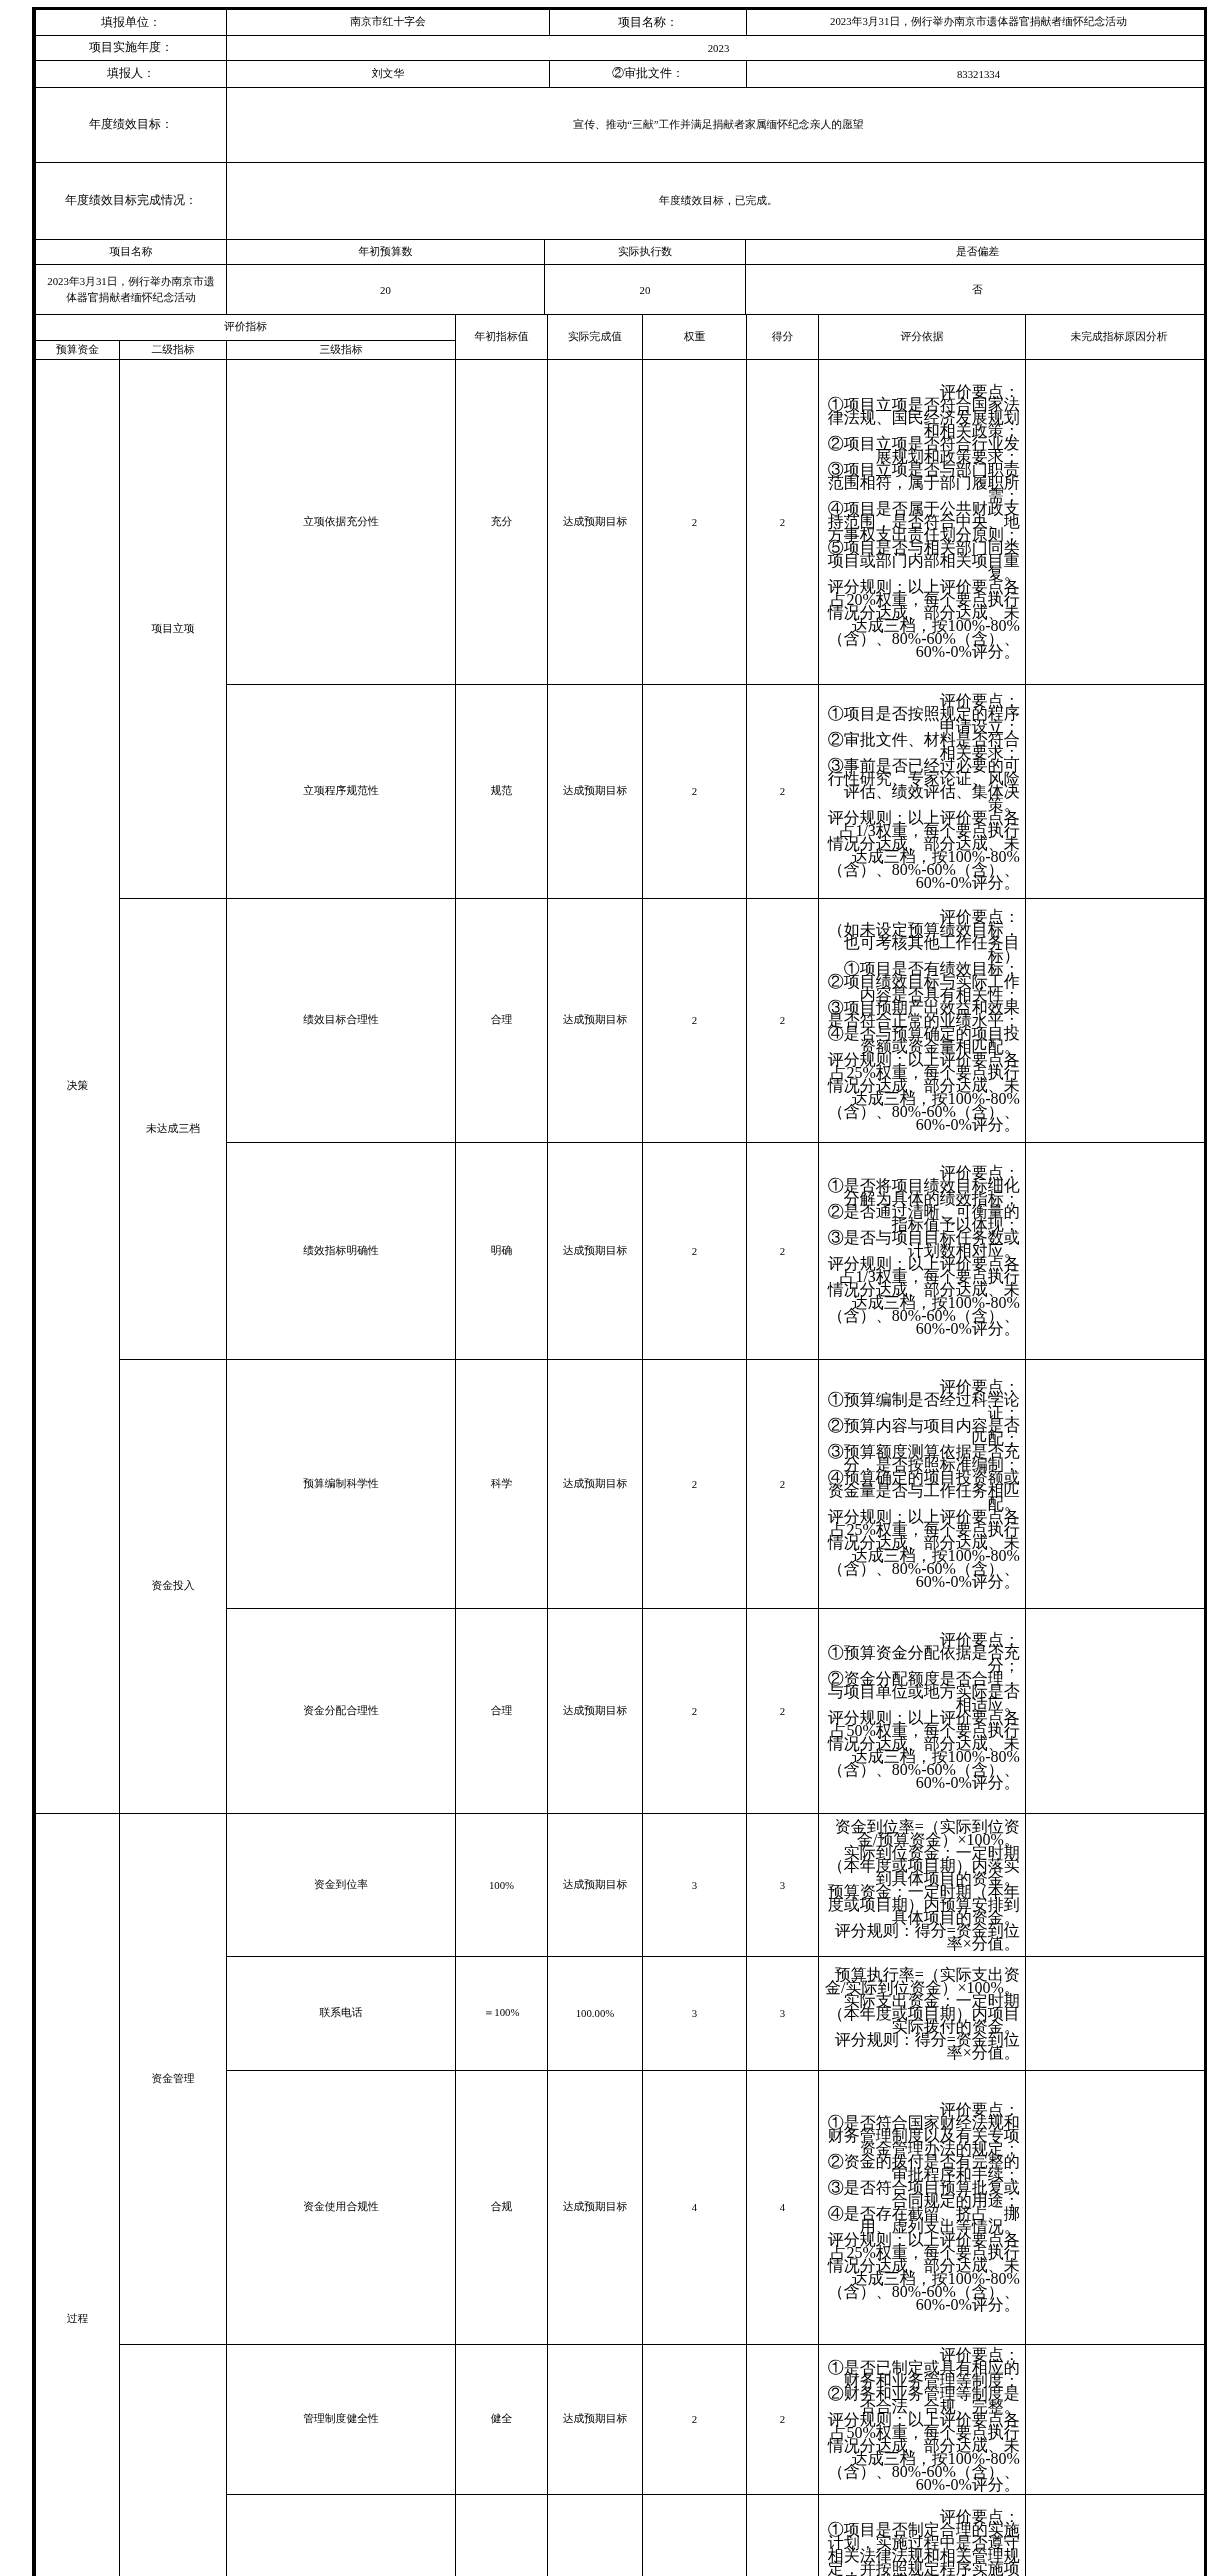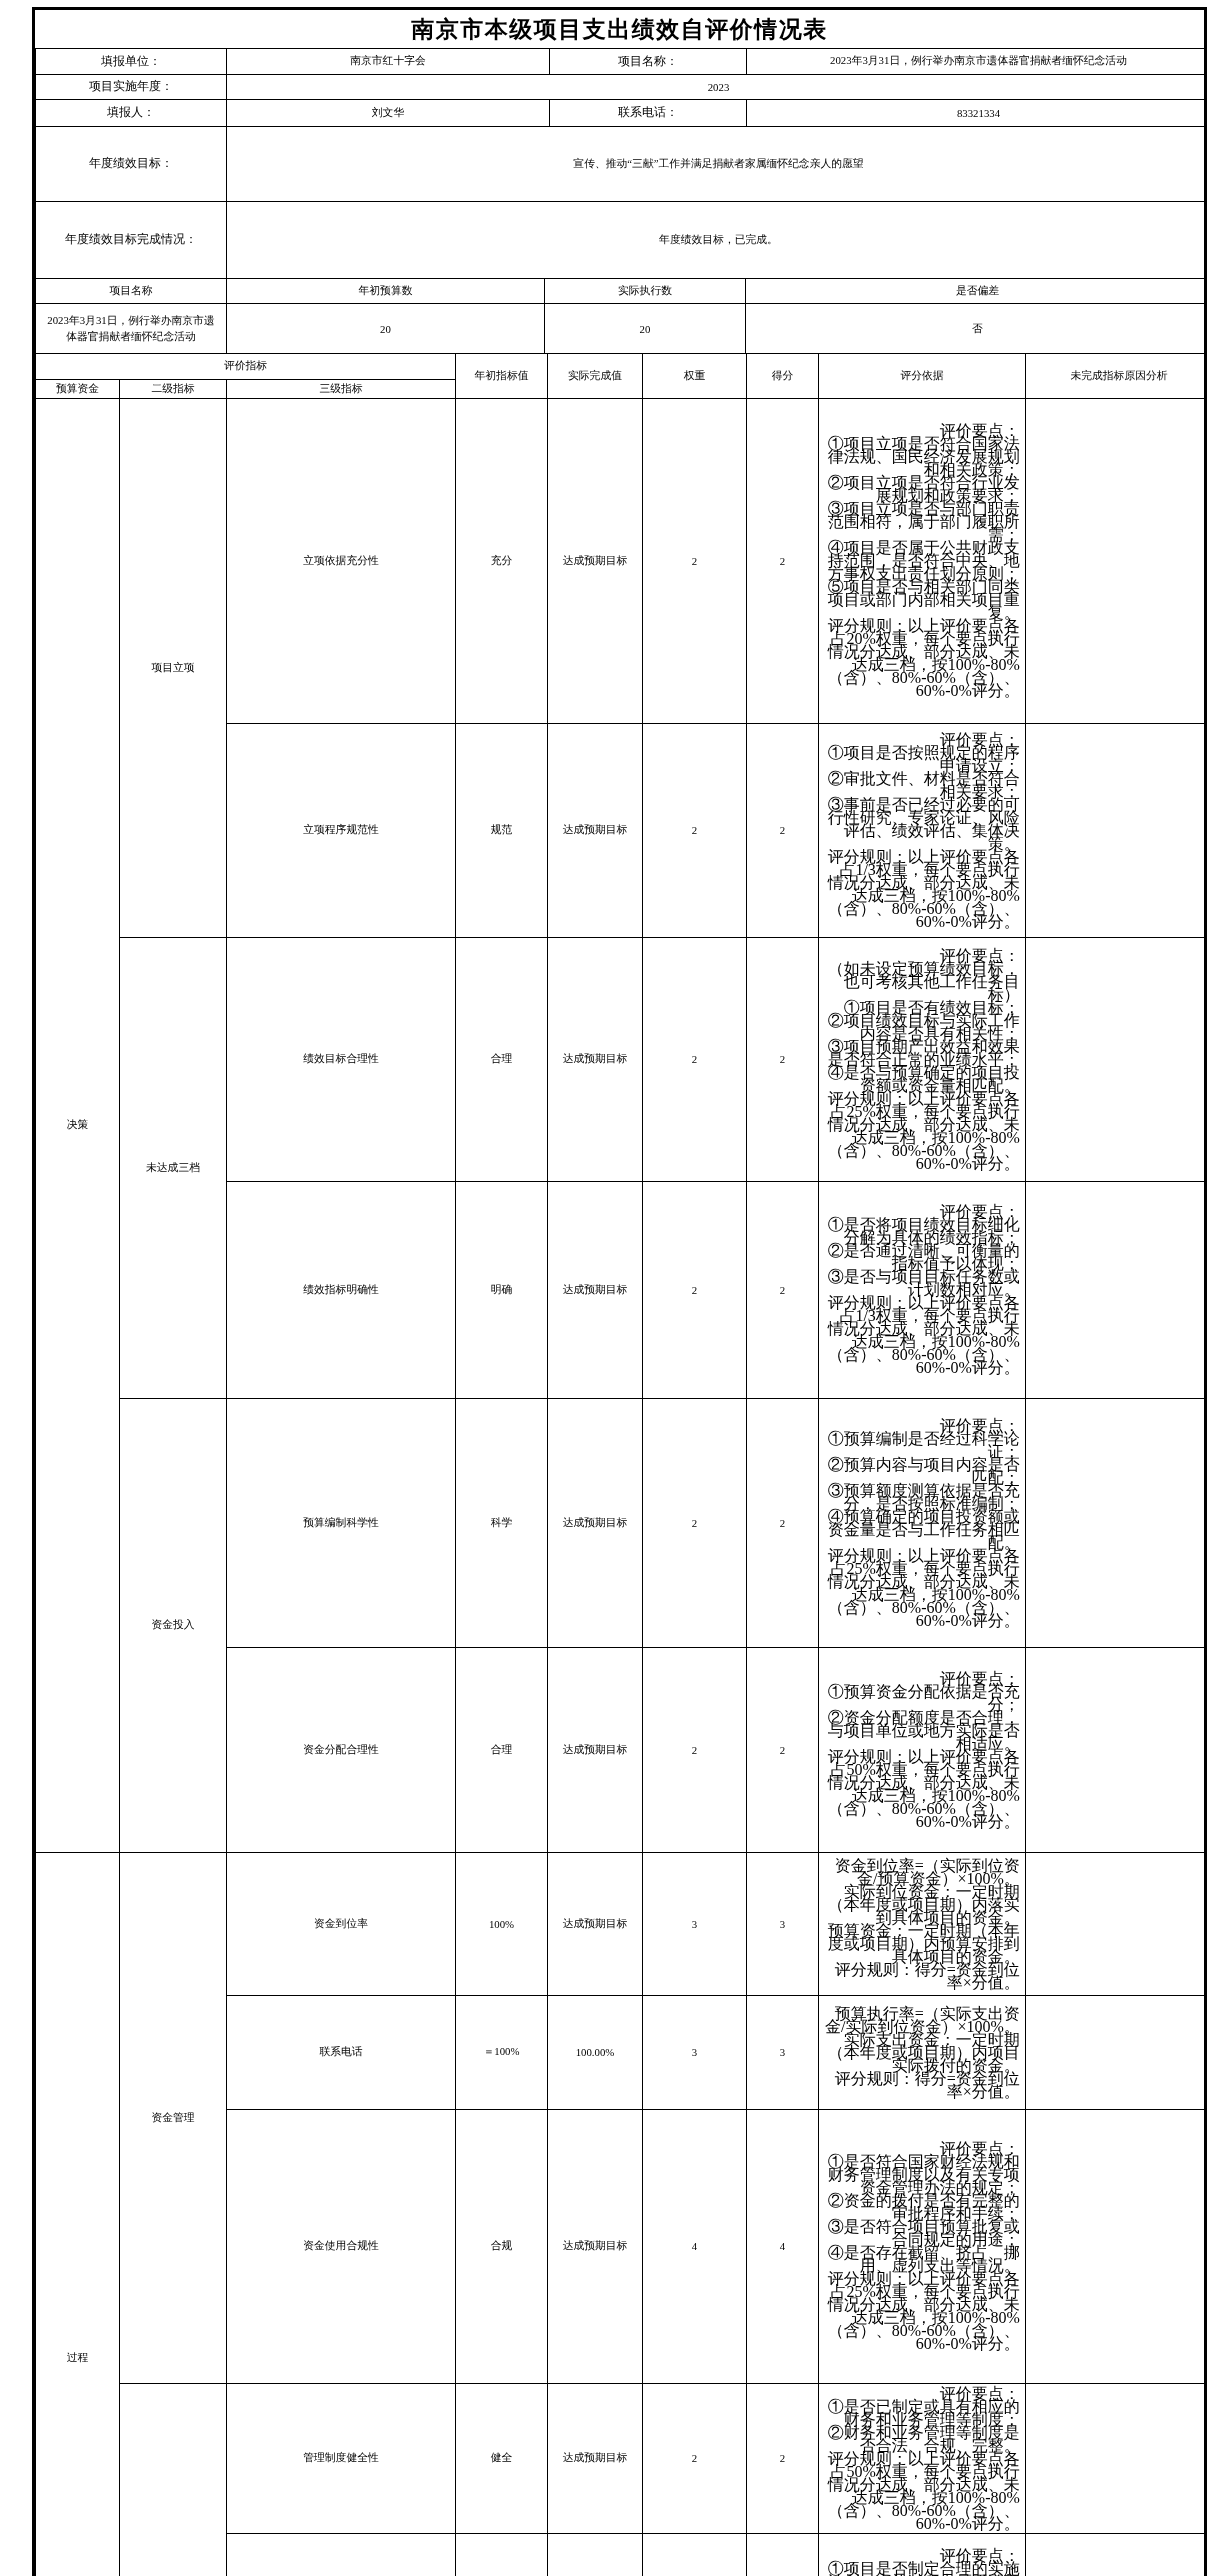--- a/index.html
+++ b/index.html
@@ -35,21 +35,20 @@
     font-size:16px;line-height:13px;white-space:pre-line;
     text-align:right;padding:3.1px 5.2px;
   }
   .wrap3{font-size:10.8px;line-height:15.5px;padding:2.1px 7.2px;}
 </style>
 </head>
 <body>
 
 <div class="sheet">
 
-  <div class="title-row">南京市本级项目支出绩效自评价情况表</div>
 
   <table class="info-table">
     <colgroup>
         <col style="width:191px">
         <col style="width:323px">
         <col style="width:197px">
         <col style="width:464px">
       </colgroup>
     <tbody>
         <tr class="nt" style="height:25px">
@@ -58,21 +57,21 @@
       <td class="lbl">项目名称：</td>
       <td>2023年3月31日，例行举办南京市遗体器官捐献者缅怀纪念活动</td>
     </tr>
     <tr style="height:25px">
       <td class="lbl">项目实施年度：</td>
       <td colspan="3">2023</td>
     </tr>
     <tr style="height:27px">
       <td class="lbl">填报人：</td>
       <td>刘文华</td>
-      <td class="lbl">联系电话：</td>
+      <td class="lbl">②审批文件：</td>
       <td>83321334</td>
     </tr>
     <tr style="height:75px">
       <td class="lbl">年度绩效目标：</td>
       <td colspan="3">宣传、推动“三献”工作并满足捐献者家属缅怀纪念亲人的愿望</td>
     </tr>
     <tr style="height:77px">
       <td class="lbl">年度绩效目标完成情况：</td>
       <td colspan="3">年度绩效目标，已完成。</td>
     </tr>

